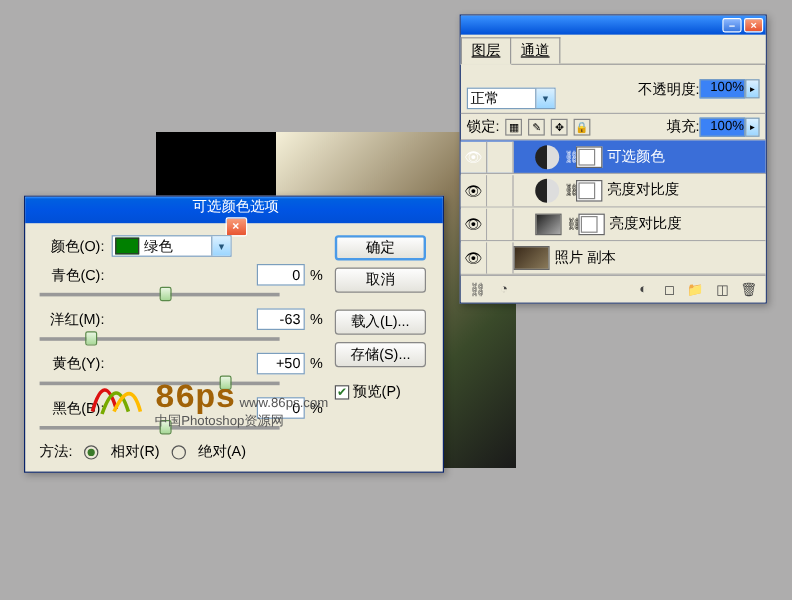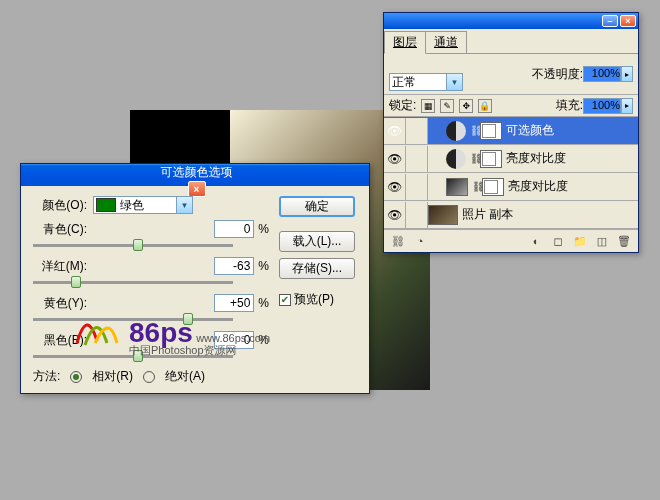--- a/index.html
+++ b/index.html
@@ -235,37 +235,38 @@
           <span>方法:</span>
           <span class="radio checked"></span>
           <span>相对(R)</span>
           <span class="radio"></span>
           <span>绝对(A)</span>
         </div>
       </div>
 
       <div style="width:88px; padding-left:10px;">
         <div class="btn default">确定</div>
+        <div class="btn">取消</div>
         <div style="height:8px;"></div>
         <div class="btn">载入(L)...</div>
         <div class="btn">存储(S)...</div>
         <div style="height:6px;"></div>
         <div class="row">
           <span class="chk">✔</span>
           <span>预览(P)</span>
         </div>
       </div>
     </div>
   </div>
 
   <div class="watermark">
     <svg width="70" height="50" style="position:absolute;left:0;top:6px;">
       <path d="M10 40 Q 20 5 30 38" stroke="#d11" stroke-width="3" fill="none"></path>
       <path d="M18 42 Q 30 8 40 40" stroke="#7a0" stroke-width="3" fill="none"></path>
       <path d="M28 40 Q 42 10 50 40" stroke="#fb0" stroke-width="3" fill="none"></path>
     </svg>
     <div style="position:absolute;left:62px;top:20px;">
-      <span class="logo" style="color:#4c1d95;">86ps</span>
+      <span class="logo" style="color:#a16207;font-family:Liberation Mono, monospace;">86ps</span>
       <span class="txt">www.86ps.com</span>
     </div>
     <div class="txt" style="position:absolute;left:62px;top:46px;">中国Photoshop资源网</div>
   </div>
 </div>
 
 </body></html>

